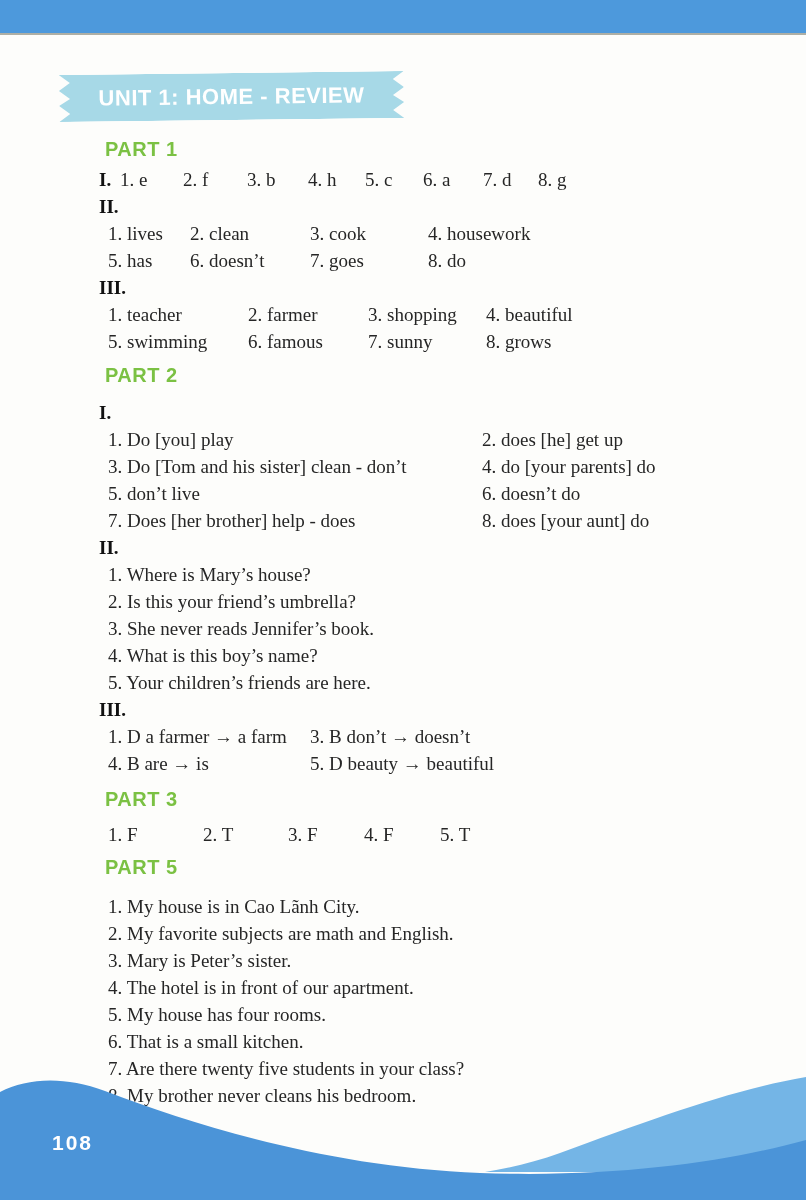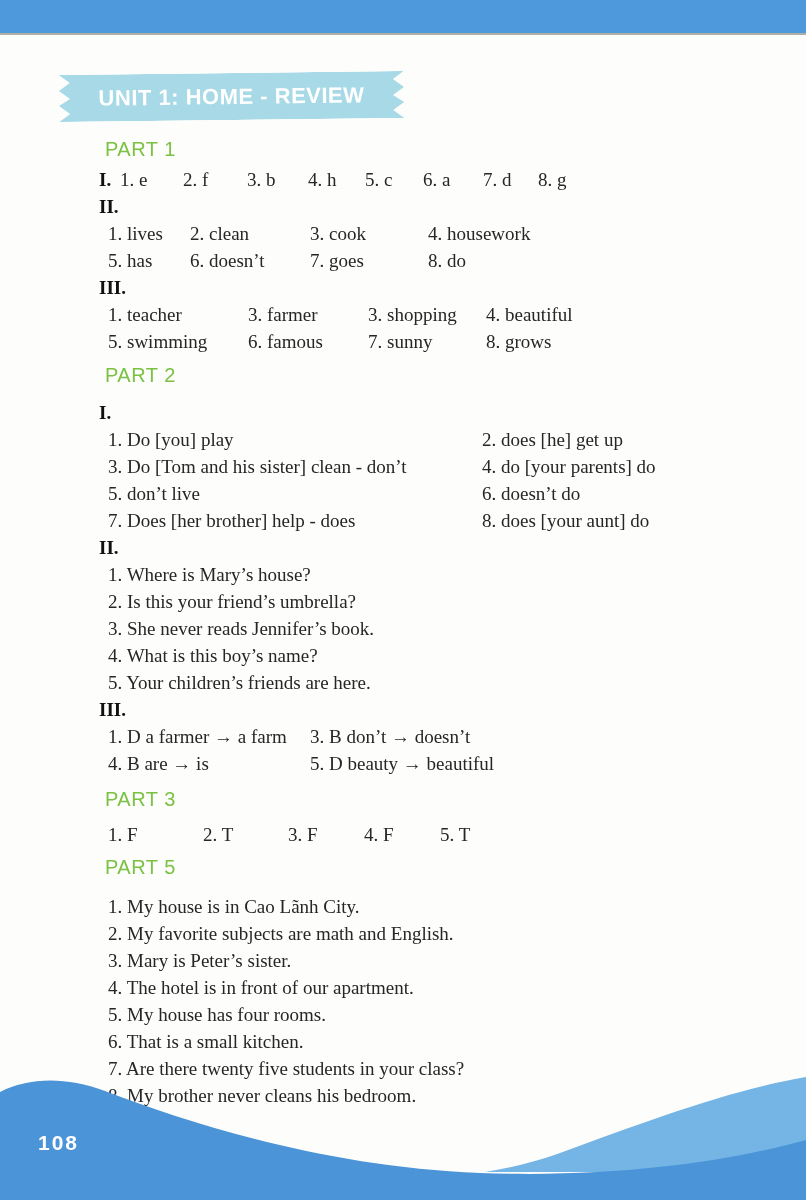--- a/index.html
+++ b/index.html
@@ -24,21 +24,21 @@
     display:flex; align-items:center; justify-content:center;
   }
   .ribbon-label{
     font-family:"Liberation Sans", sans-serif;
     font-weight:bold; font-size:22px; letter-spacing:.5px; color:#ffffff;
   }
   
   .content{position:absolute; left:105px; top:138px; width:616px;}
   .part-heading{
     font-family:"Liberation Sans", sans-serif;
-    font-weight:normal; font-size:20px; line-height:22px;
+    font-weight:bold; font-size:20px; line-height:22px;
     color:#7bc143; letter-spacing:.5px; margin:0;
   }
   .line, .row{font-size:19px; line-height:27px;}
   .row{display:flex; padding-left:3px;}
   .line{padding-left:3px;}
   .roman{font-weight:bold; color:#111;}
   .roman-line{margin-left:-6px; padding-left:0; font-weight:bold; color:#111;}
   
   .cols-p1a{margin-left:-6px; padding-left:0;}
   .cols-p1a > .roman{width:21px;}
@@ -68,21 +68,21 @@
   .gap6{margin-top:6px;}
   .mt-p2{margin-top:9px;}
   .gap13{margin-top:13px;}
   .mt-p3{margin-top:11px;}
   .gap11{margin-top:11px;gap:18px;}
   .mt-p4{margin-top:8px;}
   .gap15{margin-top:15px;}
   
   .footer{position:absolute; left:0; bottom:0; width:806px; height:135px;}
   .page-number{
-    position:absolute; left:38px; top:1131px;
+    position:absolute; left:52px; top:1131px;
     font-family:"Liberation Sans", sans-serif; font-weight:bold;
     font-size:21px; letter-spacing:2px; color:#ffffff;
   }
 </style>
 </head>
 <body>
 
 <div class="page">
 
   <div class="top-bar"></div>
@@ -117,21 +117,21 @@
     <div class="row cols-p1b">
       <span>5. has</span>
       <span>6. doesn’t</span>
       <span>7. goes</span>
       <span>8. do</span>
     </div>
 
     <div class="line roman-line">III.</div>
     <div class="row cols-p1c">
       <span>1. teacher</span>
-      <span>3. farmer</span>
+      <span>2. farmer</span>
       <span>3. shopping</span>
       <span>4. beautiful</span>
     </div>
     <div class="row cols-p1c">
       <span>5. swimming</span>
       <span>6. famous</span>
       <span>7. sunny</span>
       <span>8. grows</span>
     </div>
 

